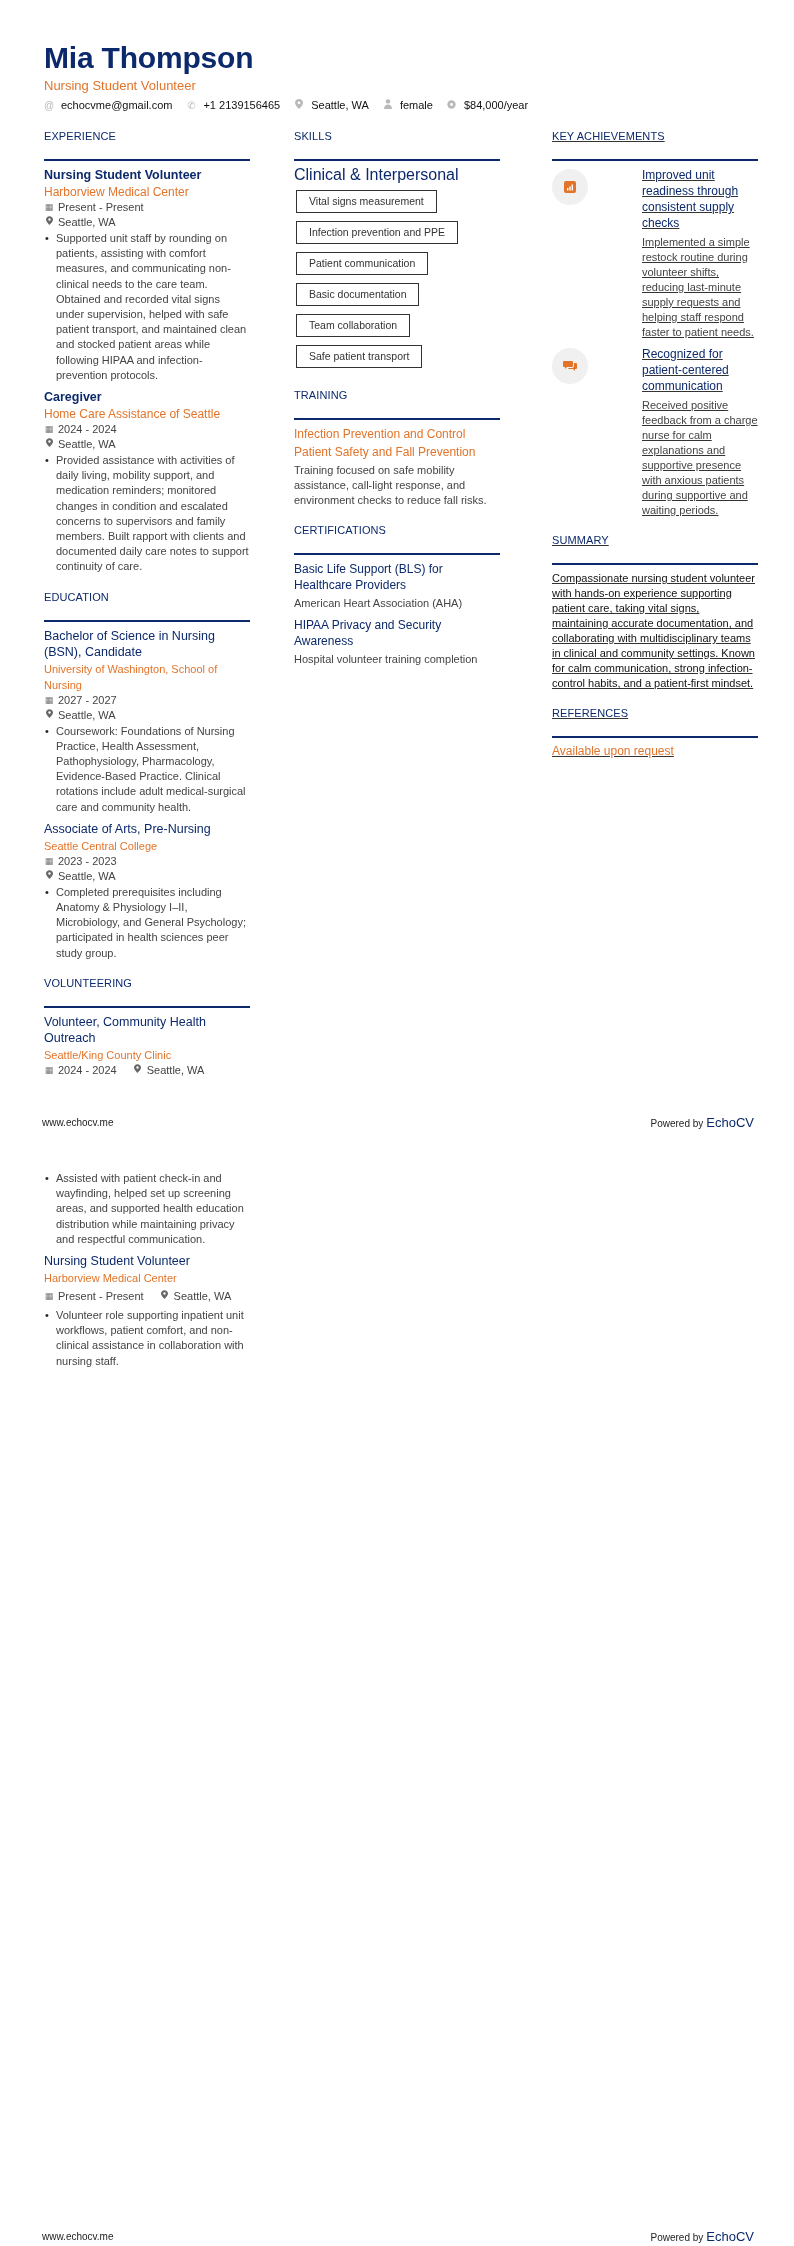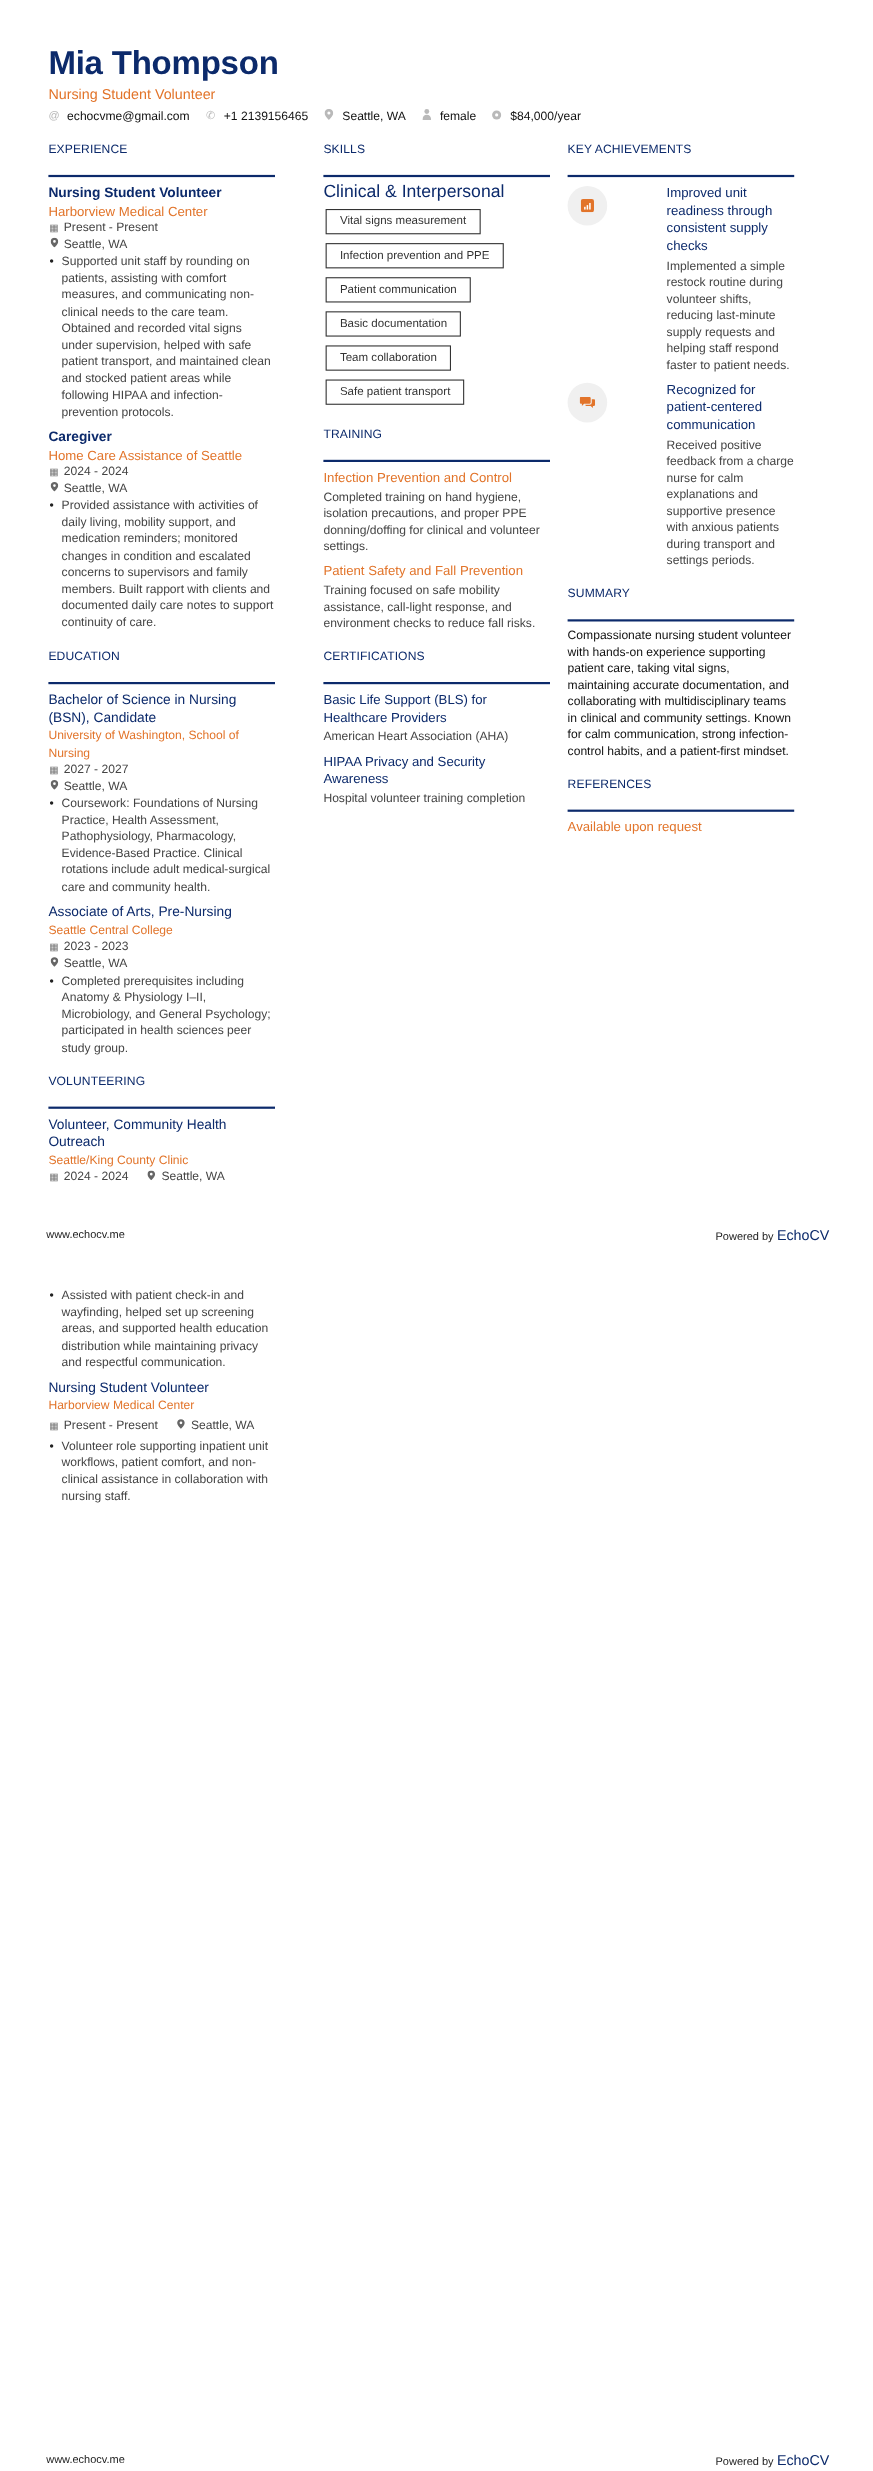--- a/index.html
+++ b/index.html
@@ -11,21 +11,21 @@
   .header { position: absolute; left: 44px; top: 40px; }
   .name { font-size: 30px; font-weight: bold; color: #0c2a6b; letter-spacing: -0.2px; line-height: 36px; }
   .title { font-size: 13px; color: #e2742a; margin-top: 2px; }
   .contacts { display: flex; align-items: center; margin-top: 6px; font-size: 11px; color: #111; }
   .contact { display: flex; align-items: center; margin-right: 14px; }
   .contact .ic { color: #b9b9b9; font-size: 10px; margin-right: 7px; width: 10px; text-align: center; }
 
   .col { position: absolute; top: 130px; width: 206px; }
   .col1 { left: 44px; }
   .col2 { left: 294px; }
-  .col3 { left: 516px; }
+  .col3 { left: 552px; text-decoration: underline; }
 
   .sec-title { font-size: 11px; color: #0c2a6b; text-transform: uppercase; letter-spacing: 0.1px; padding-bottom: 17px; border-bottom: 2px solid #0c2a6b; margin-bottom: 6px; }
   .section { margin-bottom: 16px; }
 
   .job-title { font-size: 12.5px; color: #0c2a6b; font-weight: bold; line-height: 16px; }
   .job-title.regular { font-weight: normal; }
   .org { font-size: 12px; color: #e2742a; line-height: 16px; margin-top: 1px; }
   .org.small { font-size: 11px; }
   .meta { font-size: 11px; color: #444; line-height: 15px; display: flex; align-items: center; }
   .meta .ic { color: #777; font-size: 9px; width: 10px; margin-right: 4px; text-align: center; }
@@ -219,21 +219,20 @@
         <span class="chip">Patient communication</span>
         <span class="chip">Basic documentation</span>
         <span class="chip">Team collaboration</span>
         <span class="chip">Safe patient transport</span>
       </div>
     </div>
 
     <div class="section">
       <div class="sec-title">TRAINING</div>
       <div class="train-title">Infection Prevention and Control</div>
-      <div class="train-desc">Completed training on hand hygiene, isolation precautions, and proper PPE donning/doffing for clinical and volunteer settings.</div>
       <div class="train-title">Patient Safety and Fall Prevention</div>
       <div class="train-desc">Training focused on safe mobility assistance, call-light response, and environment checks to reduce fall risks.</div>
     </div>
 
     <div class="section">
       <div class="sec-title">CERTIFICATIONS</div>
       <div class="cert-title">Basic Life Support (BLS) for Healthcare Providers</div>
       <div class="cert-issuer">American Heart Association (AHA)</div>
       <div class="cert-title">HIPAA Privacy and Security Awareness</div>
       <div class="cert-issuer">Hospital volunteer training completion</div>
@@ -259,21 +258,21 @@
       </div>
       <div class="ach">
         <div class="ach-icon">
           <svg width="14" height="12" viewBox="0 0 14 12">
               <path d="M1 1h8a1 1 0 011 1v4a1 1 0 01-1 1H4l-2 2V7H1a1 1 0 01-1-1V2a1 1 0 011-1z" fill="#e2742a"></path>
               <path d="M11 3h2a1 1 0 011 1v4a1 1 0 01-1 1h-1v2l-2-2H6a1 1 0 01-1-1V8h4a2 2 0 002-2z" fill="#e2742a"></path>
             </svg>
         </div>
         <div class="ach-body">
           <div class="ach-title">Recognized for patient-centered communication</div>
-          <div class="ach-desc">Received positive feedback from a charge nurse for calm explanations and supportive presence with anxious patients during transport and settings periods.</div>
+          <div class="ach-desc">Received positive feedback from a charge nurse for calm explanations and supportive presence with anxious patients during supportive and waiting periods.</div>
         </div>
       </div>
     </div>
 
     <div class="section">
       <div class="sec-title">SUMMARY</div>
       <div class="summary">Compassionate nursing student volunteer with hands-on experience supporting patient care, taking vital signs, maintaining accurate documentation, and collaborating with multidisciplinary teams in clinical and community settings. Known for calm communication, strong infection-control habits, and a patient-first mindset.</div>
     </div>
 
     <div class="section">

